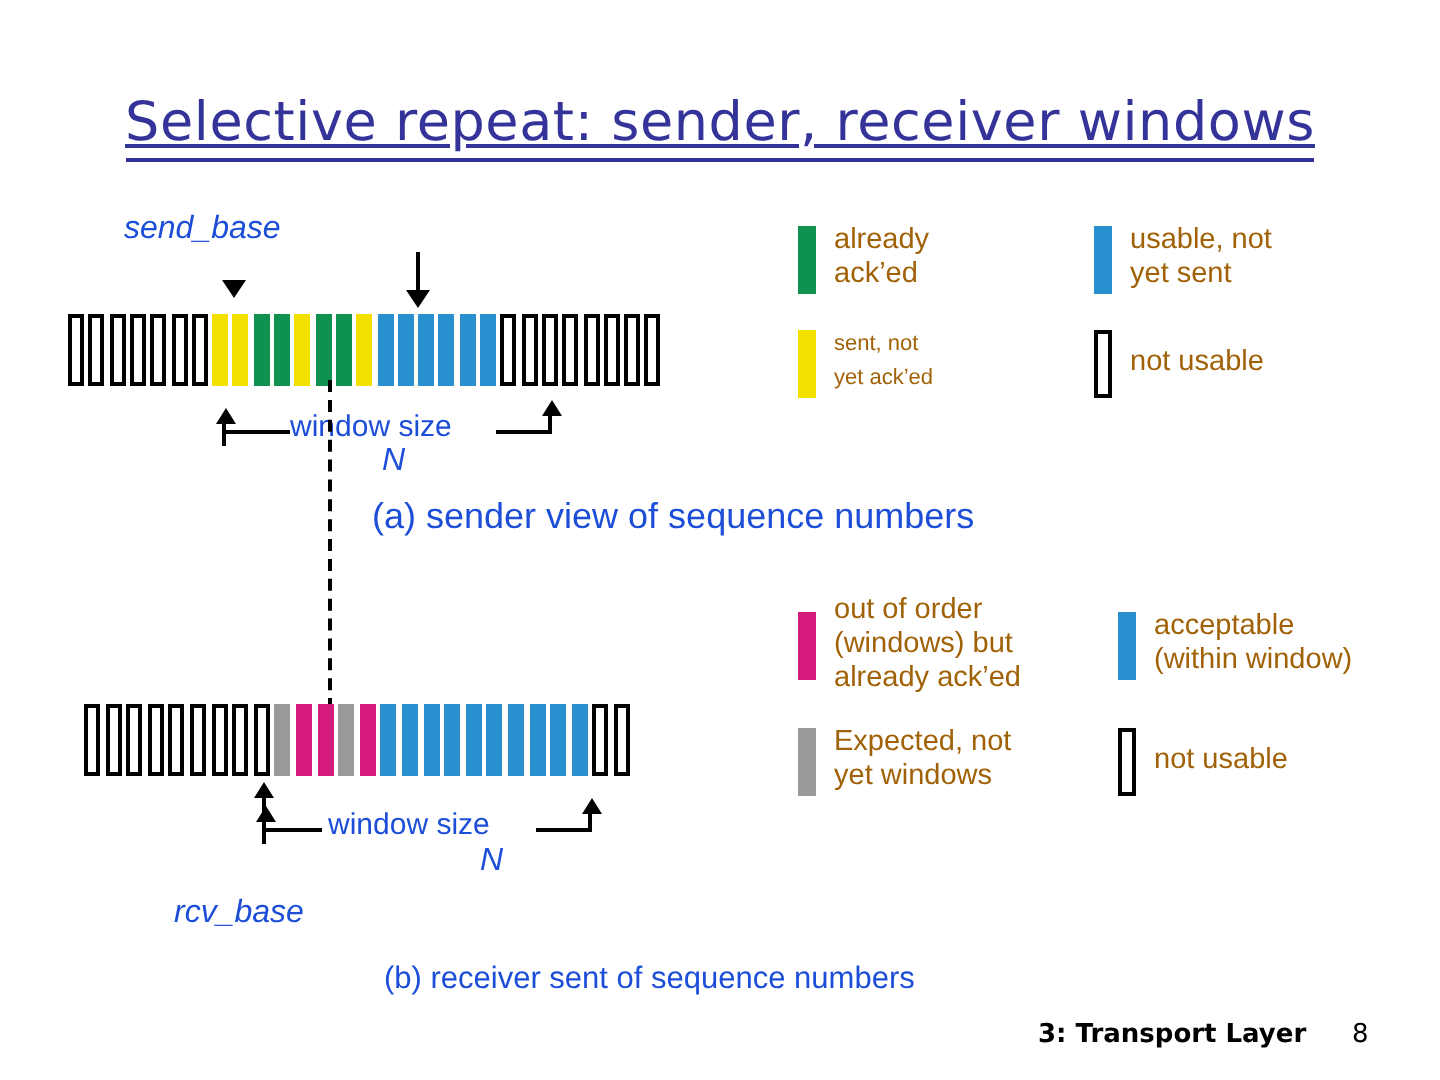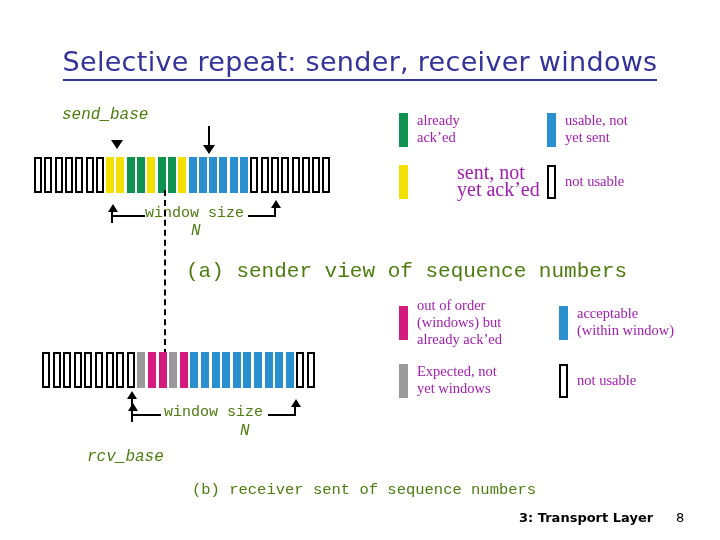--- a/index.html
+++ b/index.html
@@ -19,27 +19,28 @@
     font-family:"DejaVu Sans", sans-serif;
     font-size:27px;
     font-weight:400;
     color:#333399;
     letter-spacing:0.3px;
     white-space:nowrap;
   }
   .title span{
     border-bottom:2px solid #333399;
     padding-bottom:2px;
+    text-decoration:underline;
   }
 
   
   .lbl{
     position:absolute;
-    font-family:Liberation Mono, monospace;
-    color:#4d7c0f;
+    font-family:Liberation Sans, sans-serif;
+    color:#1d4ed8;
     white-space:nowrap;
   }
   .ital{font-style:italic;}
 
   
   .row{position:absolute;height:36px;}
   .cell{
     position:absolute;top:0;
     width:8px;height:36px;
     box-sizing:border-box;
@@ -73,24 +74,24 @@
 
   
   .legend-swatch{
     position:absolute;
     width:9px;height:34px;
     box-sizing:border-box;
   }
   .legend-swatch.outline{background:#fff;border:2px solid #000;}
   .legend-text{
     position:absolute;
-    font-family:Liberation Serif, serif;
+    font-family:Liberation Sans, sans-serif;
     font-size:14.5px;
     line-height:17px;
-    color:#a21caf;
+    color:#a16207;
     white-space:pre;
   }
 
   
   .footer{
     position:absolute;
     font-family:"DejaVu Sans", sans-serif;
     font-size:13px;
     color:#000;
     white-space:nowrap;
@@ -145,33 +146,33 @@
 
   <div class="tri-up" style="left:108px;top:204px;"></div>
   <div class="arr-line" style="left:111px;top:211px;width:2px;height:12px;"></div>
   <div class="arr-line" style="left:113px;top:215px;width:32px;height:2px;"></div>
   <div class="arr-line" style="left:248px;top:215px;width:28px;height:2px;"></div>
   <div class="arr-line" style="left:274px;top:206px;width:2px;height:11px;"></div>
   <div class="tri-up" style="left:271px;top:200px;"></div>
   <div class="lbl" style="left:145px;top:205px;font-size:15px;">window size</div>
   <div class="lbl ital" style="left:191px;top:222px;font-size:16px;">N</div>
 
-  <div class="lbl" style="left:186px;top:248px;font-size:21px;margin-top:12px;">(a) sender view of sequence numbers</div>
+  <div class="lbl" style="left:186px;top:248px;font-size:18px;">(a) sender view of sequence numbers</div>
 
   <div class="dashed" style="left:164px;top:190px;height:165px;"></div>
 
   <div id="sender-legend">
       <div class="legend-swatch" style="left: 399px; top: 113px; background: rgb(15, 145, 80);"></div>
       <div class="legend-text" style="left: 417px; top: 112px; font-size: 14.5px;">already
 ack’ed</div>
       <div class="legend-swatch" style="left: 547px; top: 113px; background: rgb(42, 143, 207);"></div>
       <div class="legend-text" style="left: 565px; top: 112px; font-size: 14.5px;">usable, not
 yet sent</div>
       <div class="legend-swatch" style="left: 399px; top: 165px; background: rgb(242, 224, 0);"></div>
-      <div class="legend-text" style="left: 417px; top: 164px; font-size: 20px; margin-left: 40px;">sent, not
+      <div class="legend-text" style="left: 417px; top: 164px; font-size: 11px;">sent, not
 yet ack’ed</div>
       <div class="legend-swatch outline" style="left: 547px; top: 165px;"></div>
       <div class="legend-text" style="left: 565px; top: 172.5px; font-size: 14.5px;">not usable</div>
     </div>
 
   <div class="row" id="receiver-row" style="left:42px;top:352px;width:290px;">
       <div class="cell empty" style="left: 0px;"></div>
       <div class="cell empty" style="left: 10.6px;"></div>
       <div class="cell empty" style="left: 21.2px;"></div>
       <div class="cell empty" style="left: 31.8px;"></div>

